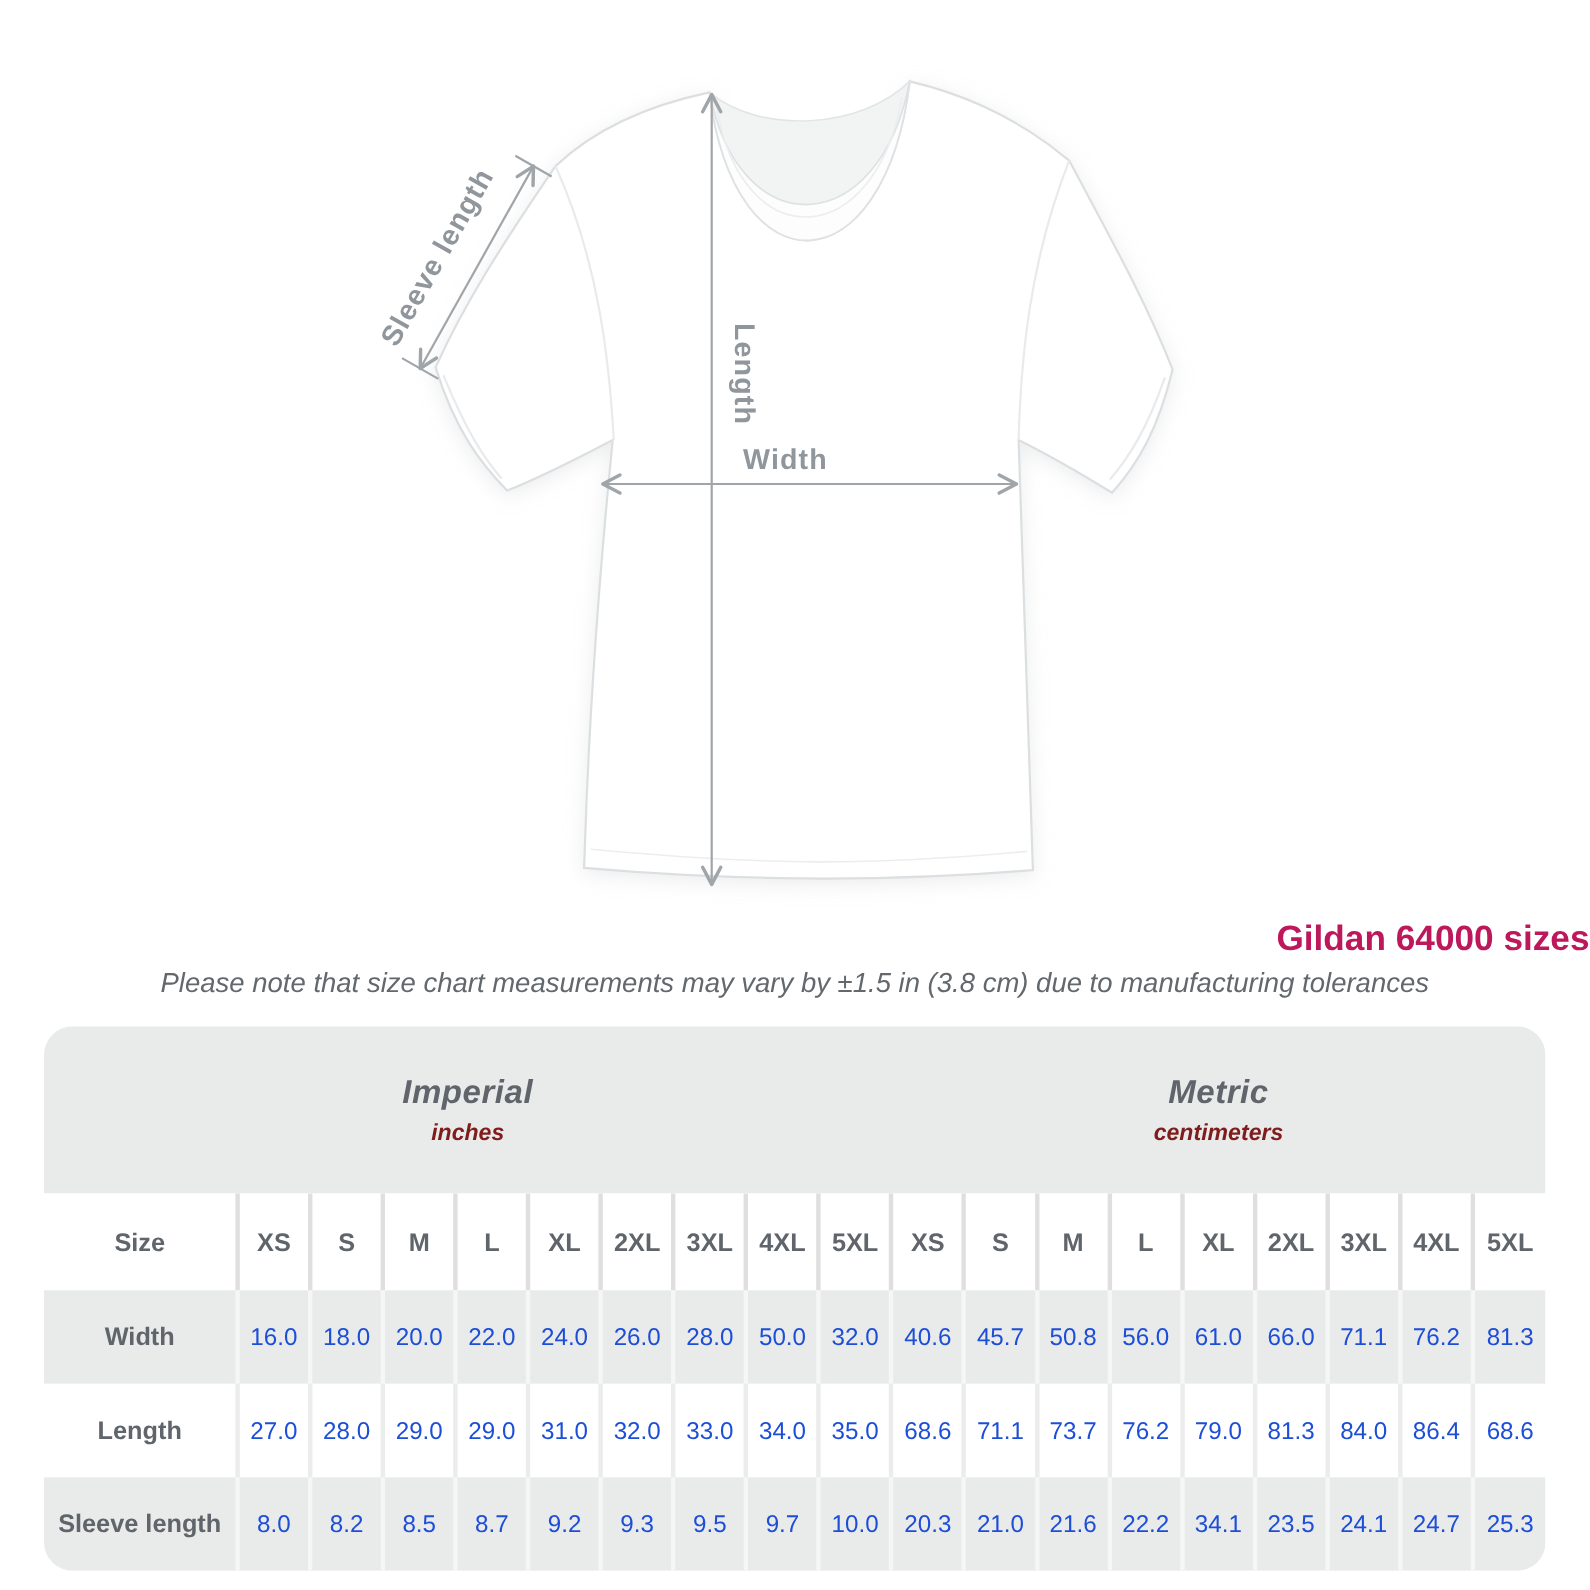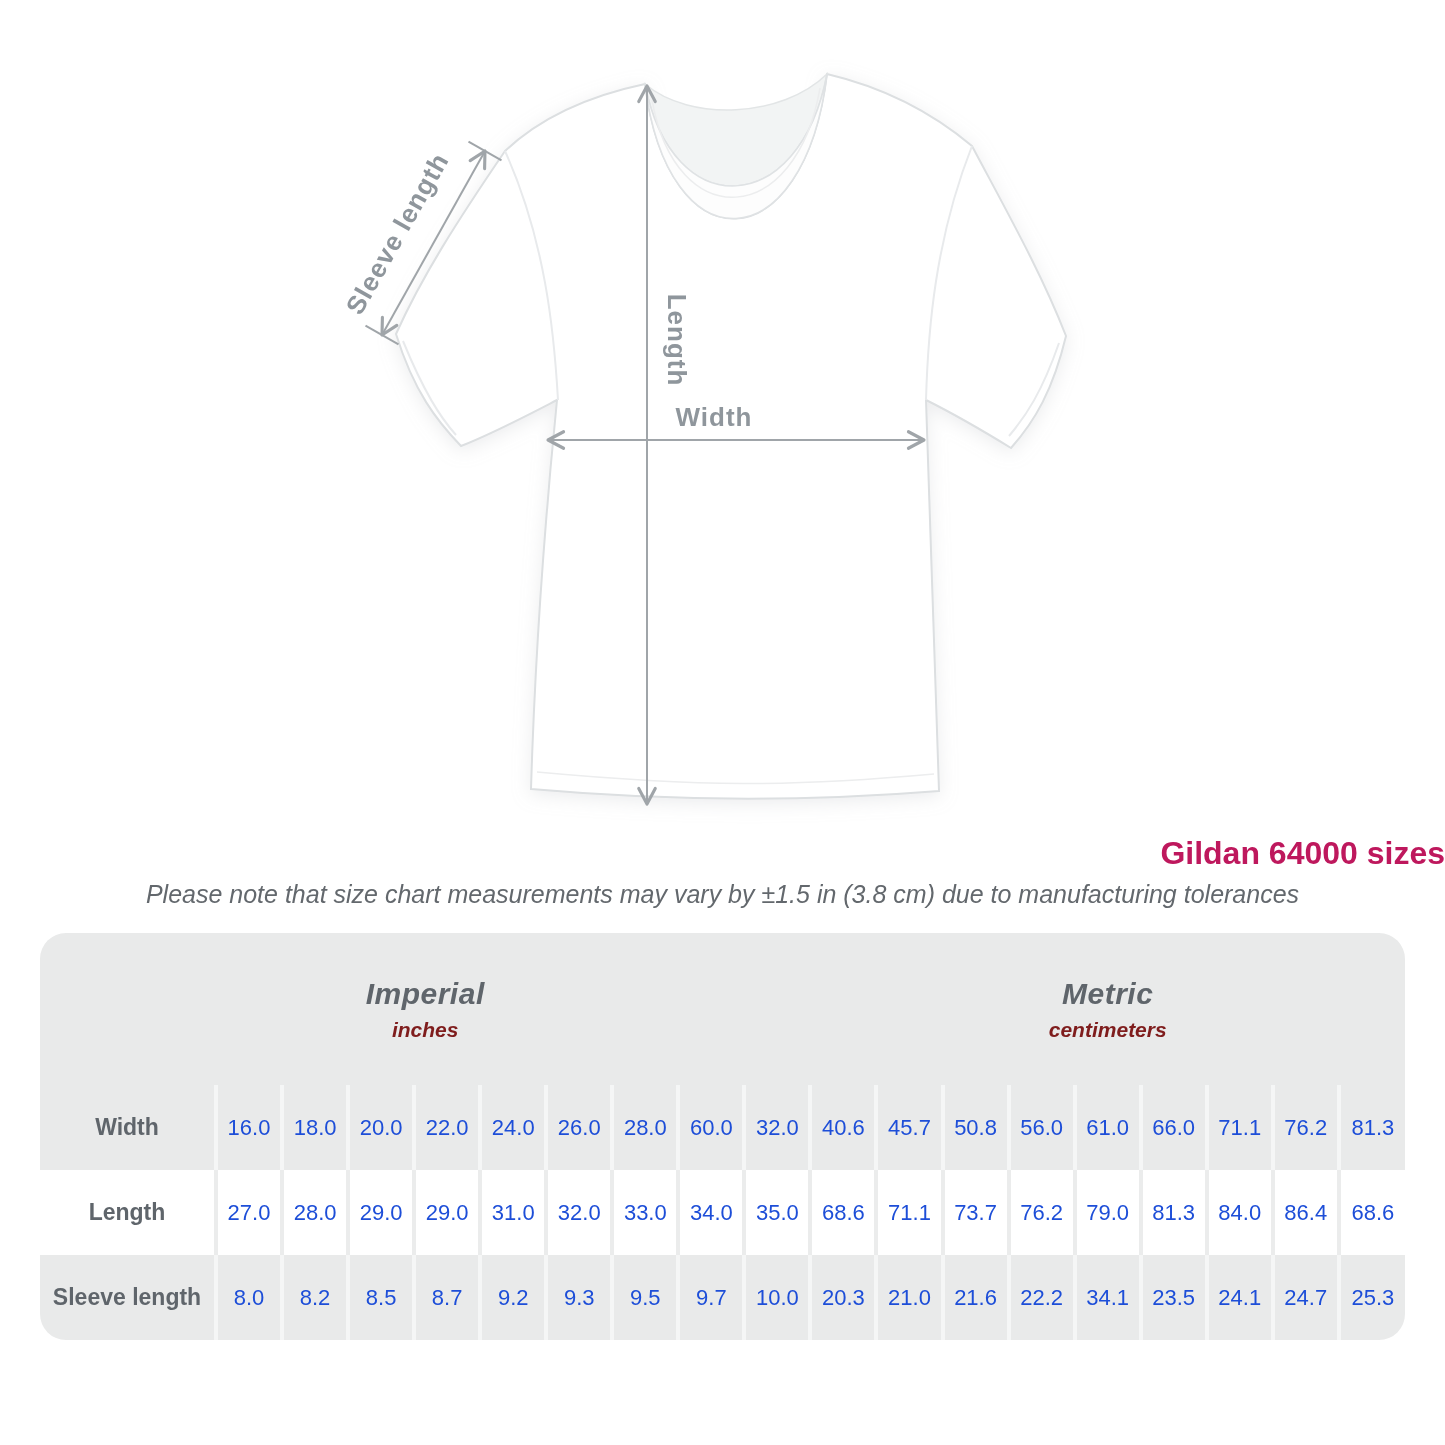--- a/index.html
+++ b/index.html
@@ -193,33 +193,55 @@
         <tr class="unit-row">
           <th colspan="10">
             <div class="unit-label">Imperial</div>
             <div class="unit-sub">inches</div>
           </th>
           <th colspan="9">
             <div class="unit-label">Metric</div>
             <div class="unit-sub">centimeters</div>
           </th>
         </tr>
+        <tr class="size-row" id="size-row">
+          <th>Size</th>
+
+        <th>XS</th>
+            <th>S</th>
+            <th>M</th>
+            <th>L</th>
+            <th>XL</th>
+            <th>2XL</th>
+            <th>3XL</th>
+            <th>4XL</th>
+            <th>5XL</th>
+            <th>XS</th>
+            <th>S</th>
+            <th>M</th>
+            <th>L</th>
+            <th>XL</th>
+            <th>2XL</th>
+            <th>3XL</th>
+            <th>4XL</th>
+            <th>5XL</th>
+          </tr>
       </thead>
       <tbody id="table-body">
 
       <tr class="row-gray">
             <th class="row-label">Width</th>
             <td>16.0</td>
             <td>18.0</td>
             <td>20.0</td>
             <td>22.0</td>
             <td>24.0</td>
             <td>26.0</td>
             <td>28.0</td>
-            <td>60.0</td>
+            <td>50.0</td>
             <td>32.0</td>
             <td>40.6</td>
             <td>45.7</td>
             <td>50.8</td>
             <td>56.0</td>
             <td>61.0</td>
             <td>66.0</td>
             <td>71.1</td>
             <td>76.2</td>
             <td>81.3</td>

